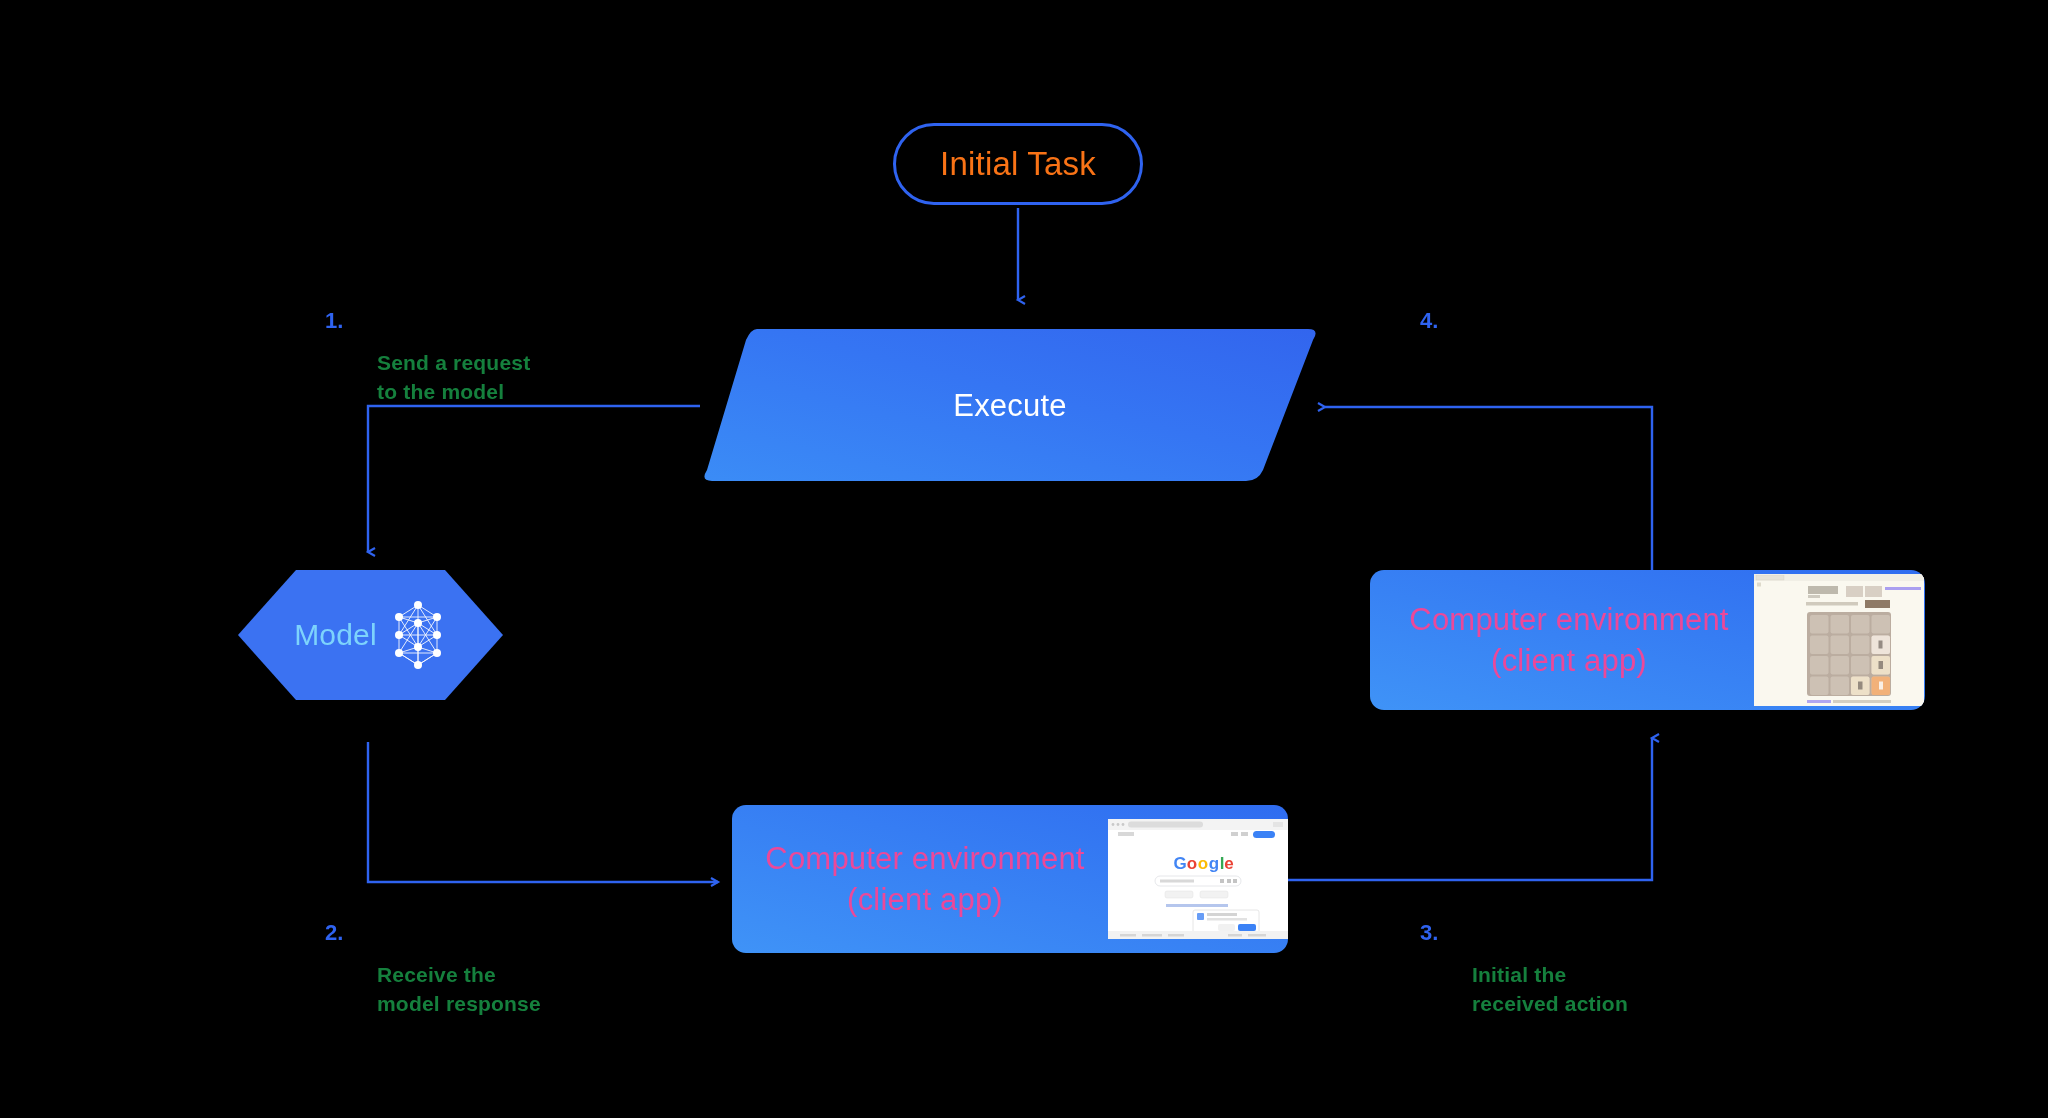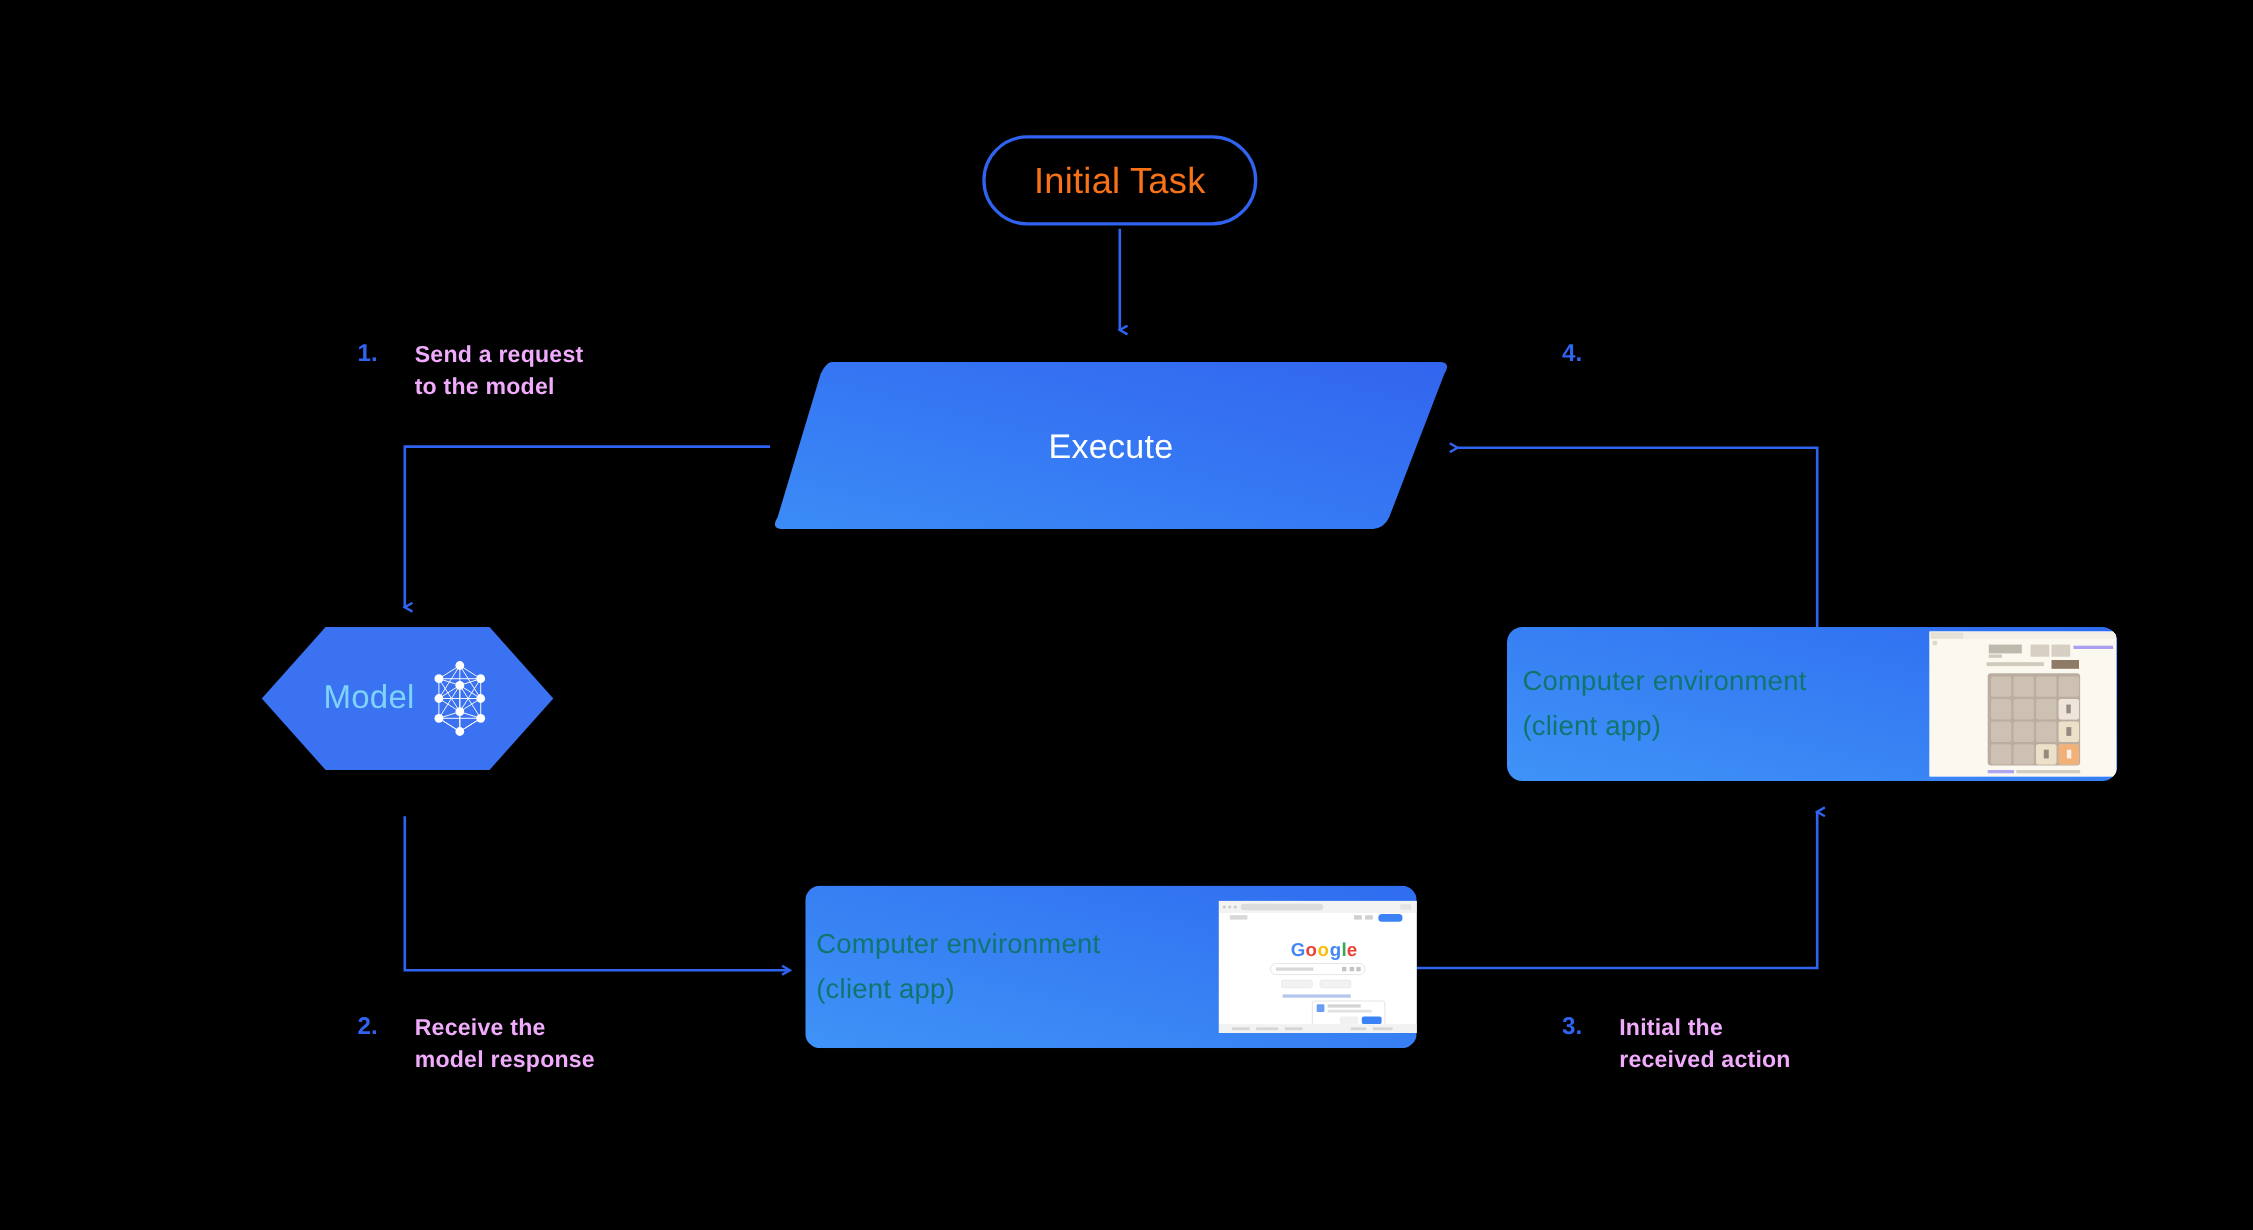--- a/index.html
+++ b/index.html
@@ -116,24 +116,24 @@
     display: flex;
     align-items: center;
   }
   .card-bg {
     position: absolute;
     left: 0; top: 0;
     width: 100%; height: 100%;
   }
   .card-label {
     position: relative;
-    color: #0f766e;
-    font-size: 25px;
+    color: #ec4899;
+    font-size: 31px;
     line-height: 41px;
-    text-align: left;
+    text-align: center;
     letter-spacing: 0.2px;
   }
   #card-right {
     left: 1370px;
     top: 570px;
     width: 555px;
     height: 140px;
   }
   #card-right .card-label {
     width: 370px;
@@ -165,26 +165,27 @@
     align-items: flex-start;
   }
   .step-num {
     color: #2f63f0;
     font-size: 22px;
     font-weight: bold;
     width: 52px;
     flex: none;
   }
   .step-text {
-    color: #f0abfc;
+    color: #15803d;
     font-size: 21px;
     font-weight: bold;
     line-height: 29px;
     letter-spacing: 0.2px;
     white-space: pre-line;
+    margin-top: 40px;
   }
   #step-1 { left: 325px; top: 308px; }
   #step-2 { left: 325px; top: 920px; }
   #step-3 { left: 1420px; top: 920px; }
   #step-4 { left: 1420px; top: 308px; }
 </style>
 </head>
 <body>
 
 <div id="stage">

